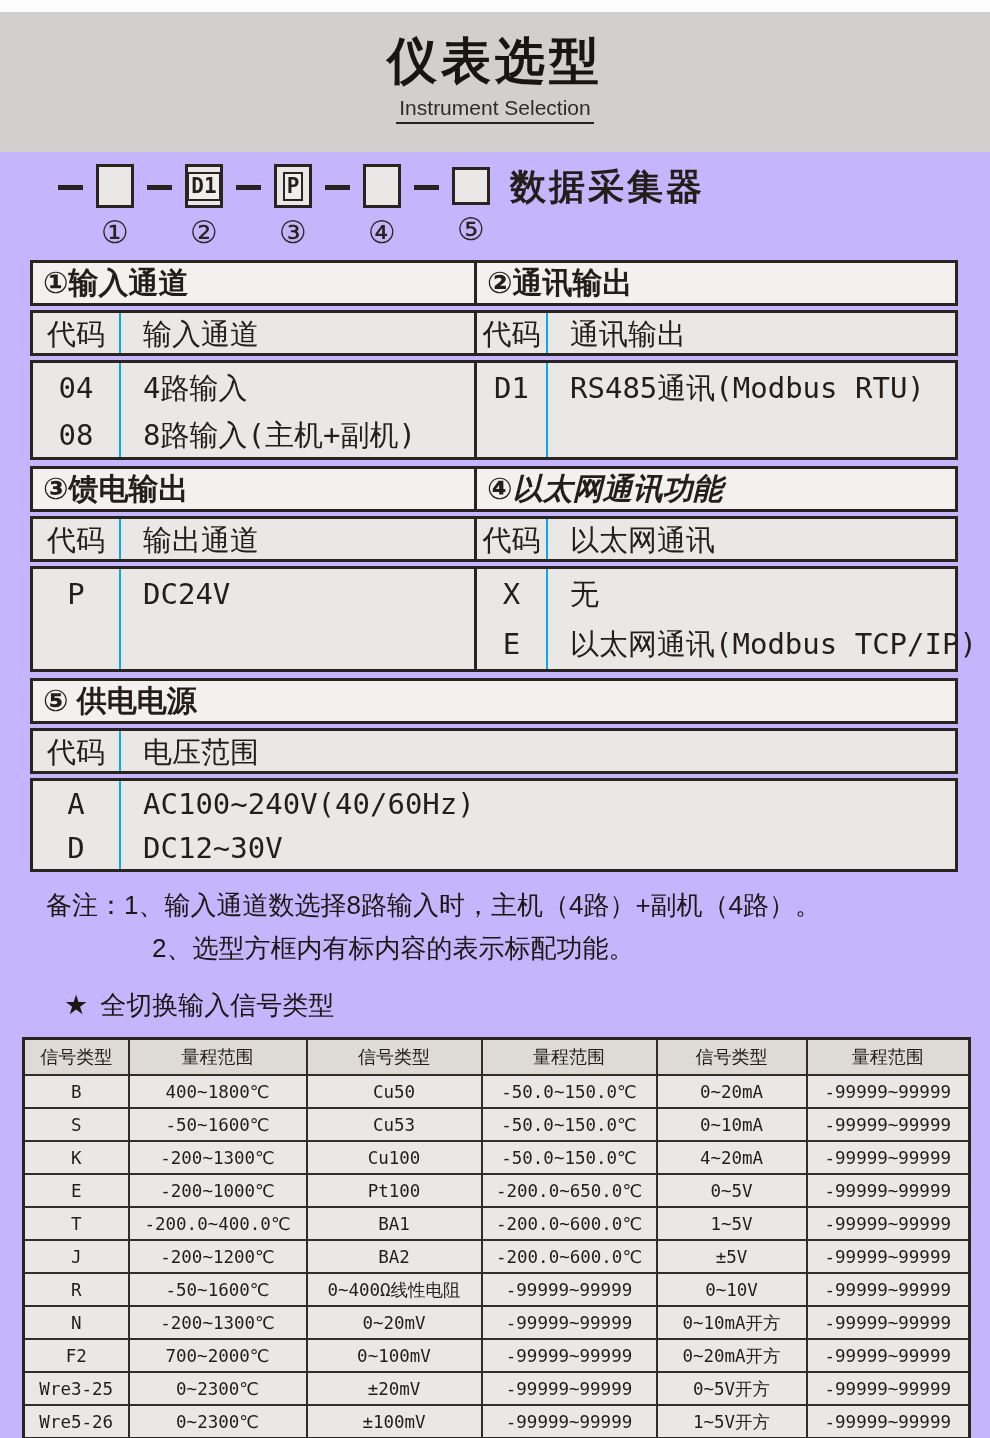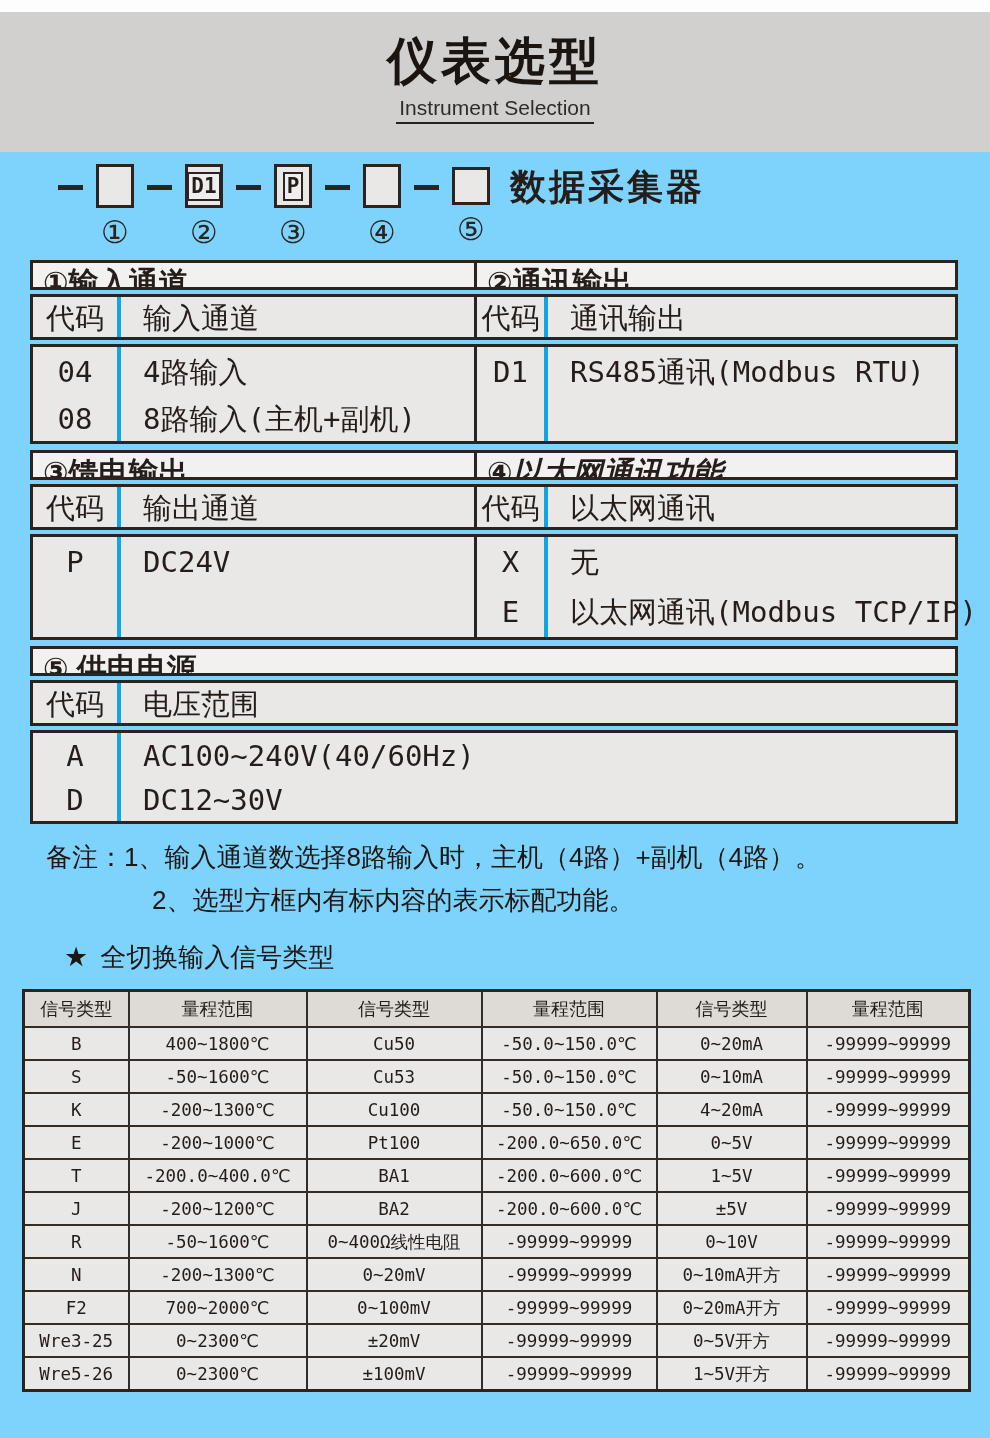--- a/index.html
+++ b/index.html
@@ -1,16 +1,16 @@
 <!DOCTYPE html>
 <html><head>
 <meta charset="utf-8">
 <style>
   html,body{margin:0;padding:0;background:#e7e5e3;}
-  .page{position:relative;width:990px;height:1438px;background:#7dd3fc;overflow:hidden;
+  .page{position:relative;width:990px;height:1438px;background:#c4b5fd;overflow:hidden;
         font-family:"Liberation Sans","DejaVu Sans",sans-serif;color:#241d19;}
   .top-strip{height:12px;background:#fdfdfd;}
   
   .title-band{height:140px;background:#d2d0ce;text-align:center;}
   .main-title{margin:0;padding-top:16px;font-size:50px;font-weight:bold;letter-spacing:4px;color:#1b1512;}
   .subtitle{display:inline-block;font-size:21px;color:#2c2c2c;border-bottom:2px solid #222;
             padding:0 3px 1px 3px;line-height:26px;}
   
   .model-section{margin:12px 0 0 45px;}
   .model-line{display:flex;align-items:flex-start;}
@@ -23,34 +23,34 @@
         display:flex;align-items:center;justify-content:center;}
   .mbox.small{width:38px;height:38px;margin-top:3px;}
   .mbox-inner{border:2px solid #2b2320;font-family:"DejaVu Sans Mono",monospace;font-size:21px;
               font-weight:bold;line-height:25px;padding:0 2px;background:#f0eeec;}
   .mnum{font-size:31px;line-height:34px;margin-top:8px;color:#2b2320;}
   
   .tables-wrap{margin:10px 0 0 30px;width:928px;}
   .og{margin-bottom:6px;}
   .orow{display:flex;border:3px solid #2b2320;background:#eae8e6;box-sizing:border-box;}
   .orow + .orow{margin-top:4px;}
-  .otitle{height:30px;background:#f3f1ef;font-weight:bold;font-size:30px;}
+  .otitle{height:46px;background:#f3f1ef;font-weight:bold;font-size:30px;}
   .otitle .ocell{line-height:40px;padding-left:10px;box-sizing:border-box;overflow:hidden;white-space:nowrap;}
   .ohead{height:46px;font-size:29px;}
   .ohead .c{line-height:42px;box-sizing:border-box;overflow:hidden;white-space:nowrap;}
   .obody{font-size:29px;}
   .bcol{display:flex;flex-direction:column;box-sizing:border-box;}
   .bline{height:50px;line-height:50px;overflow:hidden;white-space:nowrap;}
   .cc{text-align:center;}
   .cl{padding-left:22px;}
   .w-code-l{width:88px;flex:0 0 88px;}
   .w-label-l{width:356px;flex:0 0 356px;}
   .w-code-r{width:71px;flex:0 0 71px;}
   .w-label-r{flex:1 1 auto;}
-  .div-thin{border-right:4px solid #0ea5e9;}
+  .div-thin{border-right:2px solid #0ea5e9;}
   .div-thick{border-right:3px solid #2b2320;}
   .mono{font-family:"DejaVu Sans Mono","DejaVu Sans",sans-serif;}
   .g1-body{height:100px;}
   .g2-body{height:106px;}
   .g3-body{height:94px;}
   .g3-line{height:47px;line-height:47px;}
   
   .notes{margin:12px 0 0 46px;font-size:26px;line-height:43px;color:#1d1714;}
   .note-line2{margin-left:106px;}
   .star-line{margin:18px 0 0 64px;font-size:26px;font-weight:500;color:#1d1714;}

